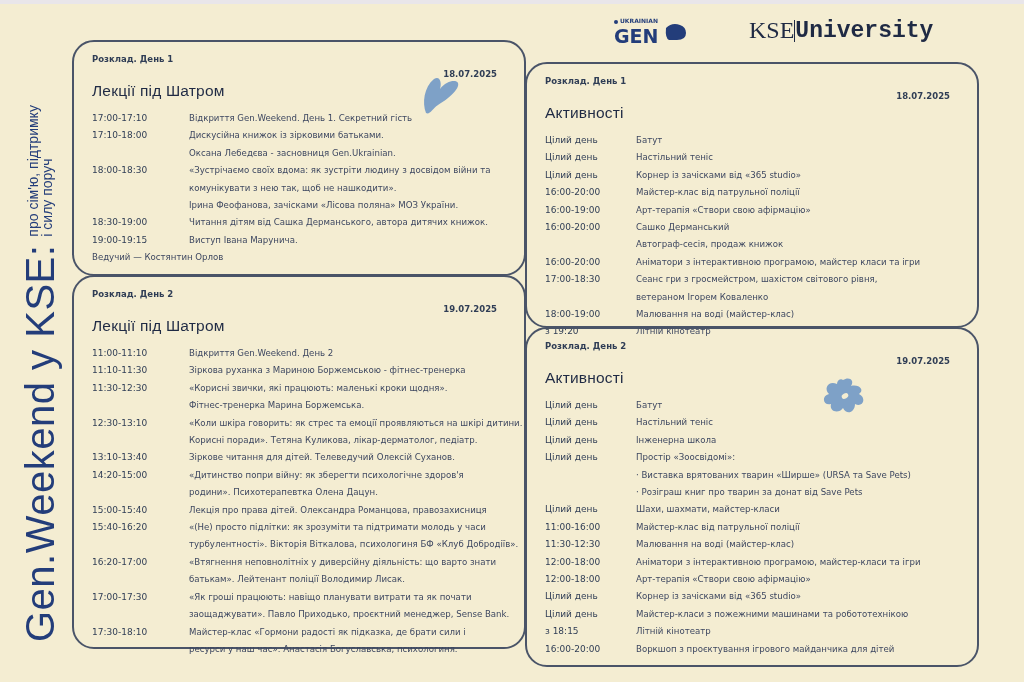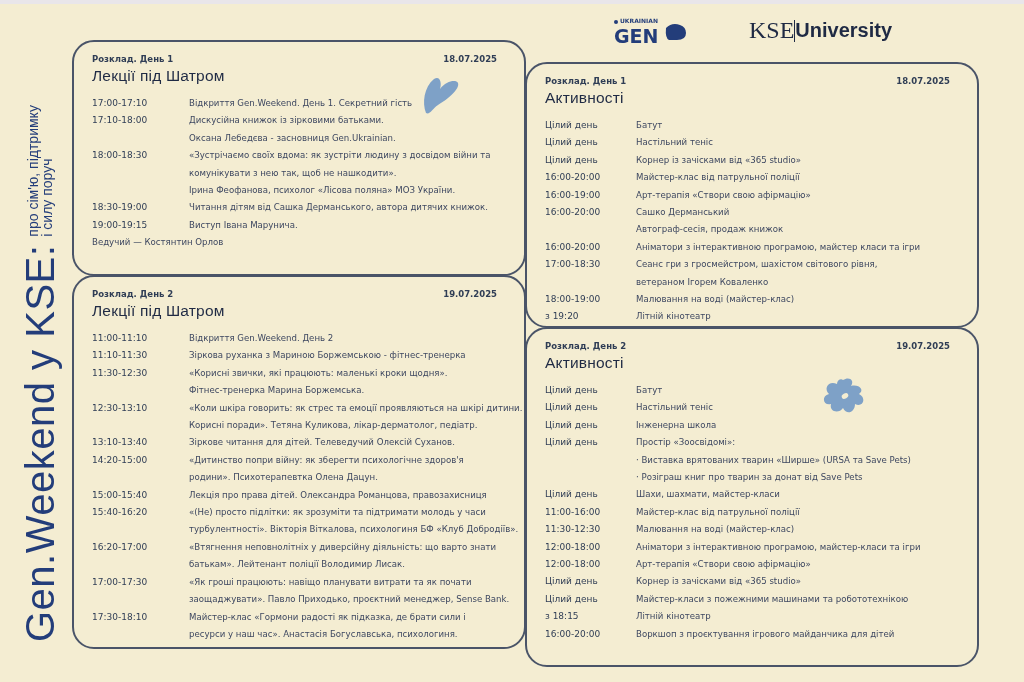--- a/index.html
+++ b/index.html
@@ -42,39 +42,39 @@
   .logo-kse {
     position: absolute; left: 749px; top: 17px;
     display: flex; align-items: center; 
   }
   .logo-kse .kse {
     font-family: "Liberation Serif", serif; font-size: 24px; color: #1f2a44;
     letter-spacing: 0px; font-weight: normal;
   }
   .logo-kse .bar { width: 1px; height: 22px; background: #1f2a44; }
   .logo-kse .uni {
-    font-family: Liberation Sans, sans-serif; font-size: 20px; color: #1f2a44; font-weight: bold;
+    font-family: Liberation Mono, monospace; font-size: 23px; color: #1f2a44; font-weight: bold;
   }
 
   
   .panel {
     position: absolute;
     border: 2px solid #4a5468;
     border-radius: 22px;
     background: transparent;
     padding: 10px 27px 0 18px;
   }
   .p1 { left: 72px;  top: 40px;  width: 454px; height: 236px; }
   .p2 { left: 72px;  top: 275px; width: 454px; height: 374px; }
   .p3 { left: 525px; top: 62px;  width: 454px; height: 266px; }
   .p4 { left: 525px; top: 327px; width: 454px; height: 340px; }
 
   .phead { display: flex; justify-content: space-between; align-items: flex-start; }
   .plabel { font-size: 8.5px; font-weight: bold; color: #2f3d55; margin-top: 2px; }
-  .pdate  { font-size: 8.5px; font-weight: bold; color: #2f3d55; margin-top: 2px; }
+  .pdate  { font-size: 8.5px; font-weight: bold; color: #2f3d55; margin-top: 17px; }
   .ptitle {
     font-family: "Liberation Sans", sans-serif;
     font-size: 15.5px; color: #1f2a44; margin-top: 3px; margin-bottom: 10px;
     letter-spacing: 0.2px;
   }
   .rows { display: flex; flex-direction: column; }
   .row { display: flex; font-size: 8.6px; line-height: 17.4px; color: #3d4760; gap: 13px; }
   .row .t { width: 84px; flex: none; color: #2f3d55; font-size: 9px; }
   .row .d { flex: 1; white-space: nowrap; }
   .p3 .row .t, .p4 .row .t { width: 78px; }
@@ -130,21 +130,21 @@
     <div class="row">
         <span class="t">18:00-18:30</span>
         <span class="d">«Зустрічаємо своїх вдома: як зустріти людину з досвідом війни та</span>
       </div>
     <div class="row">
         <span class="t"></span>
         <span class="d">комунікувати з нею так, щоб не нашкодити».</span>
       </div>
     <div class="row">
         <span class="t"></span>
-        <span class="d">Ірина Феофанова, психолог «Лісова поляна» МОЗ України.</span>
+        <span class="d">Ірина Феофанова, зачісками «Лісова поляна» МОЗ України.</span>
       </div>
     <div class="row">
         <span class="t">18:30-19:00</span>
         <span class="d">Читання дітям від Сашка Дерманського, автора дитячих книжок.</span>
       </div>
     <div class="row">
         <span class="t">19:00-19:15</span>
         <span class="d">Виступ Івана Марунича.</span>
       </div>
   </div>

